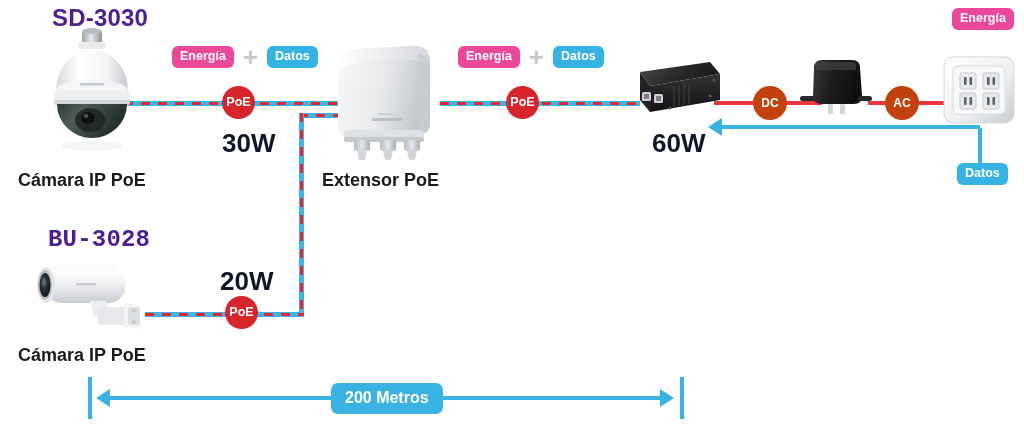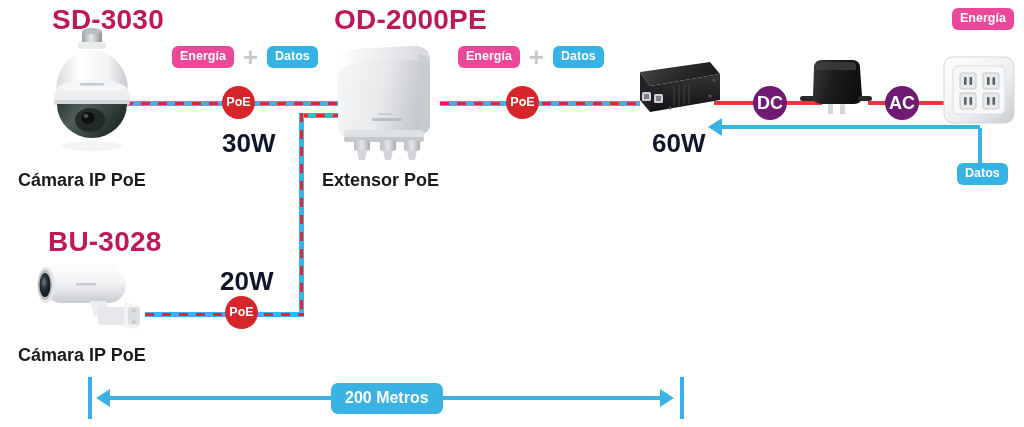--- a/index.html
+++ b/index.html
@@ -3,36 +3,36 @@
 <meta charset="utf-8">
 <style>
   html,body{margin:0;padding:0;background:#ffffff;}
   body{width:1024px;height:427px;position:relative;overflow:hidden;
        font-family:"Liberation Sans","DejaVu Sans",sans-serif;}
   #stage{position:relative;width:1024px;height:427px;}
 
   .abs{position:absolute;}
 
   
-  .model-title{font-size:28px;font-weight:bold;color:#be185d;white-space:nowrap;letter-spacing:.2px;}
+  .model-title{font-size:24px;font-weight:bold;color:#4c1d95;white-space:nowrap;letter-spacing:.2px;}
   .device-caption{font-size:18px;font-weight:bold;color:#1a1a1a;white-space:nowrap;}
   .watt{font-size:26px;font-weight:bold;color:#0f172a;white-space:nowrap;}
 
   
   .badge{display:inline-block;color:#fff;font-size:12.5px;font-weight:bold;
          padding:4px 8px 5px;border-radius:6px;white-space:nowrap;line-height:1;}
   .badge.energia{background:#ec4899;}
   .badge.datos{background:#34b3e4;text-align:right;}
   .plus{font-size:26px;font-weight:bold;color:#c9c9c9;line-height:1;}
 
   .poe-dot{width:33px;height:33px;border-radius:50%;background:#d7262b;
            color:#fff;font-size:12.5px;font-weight:bold;
            display:flex;align-items:center;justify-content:center;line-height:1;}
-  .ac-dot{width:34px;height:34px;border-radius:50%;background:#701a75;
-          color:#fff;font-size:18px;font-weight:bold;
+  .ac-dot{width:34px;height:34px;border-radius:50%;background:#c2410c;
+          color:#fff;font-size:12px;font-weight:bold;
           display:flex;align-items:center;justify-content:center;line-height:1;}
 
   
   
   .cab-h{height:5px;background:#38b6e8;}
   .cab-h::after{content:"";position:absolute;left:0;top:1px;right:0;height:3px;
       background-image:repeating-linear-gradient(to right,#e8262b 0 9px,transparent 9px 17px);}
   .cab-v{width:5px;background:#38b6e8;}
   .cab-v::after{content:"";position:absolute;top:0;left:1px;bottom:0;width:3px;
       background-image:repeating-linear-gradient(to bottom,#e8262b 0 9px,transparent 9px 17px);}
@@ -150,21 +150,20 @@
         <rect x="50" y="100" width="16" height="11" rx="3" fill="url(#gland)"></rect>
         <path d="M53 110 L63 110 L61 120 L55 120 Z" fill="#d2d5d9"></path>
         <rect x="74" y="100" width="16" height="11" rx="3" fill="url(#gland)"></rect>
         <path d="M77 110 L87 110 L85 120 L79 120 Z" fill="#d2d5d9"></path>
       </g>
 
       <rect x="42" y="78" width="30" height="3" rx="1.5" fill="#b4b8bc" opacity="0.85"></rect>
       <rect x="48" y="73" width="14" height="2" rx="1" fill="#c4c8cc" opacity="0.8"></rect>
     </svg>
   </div>
-  <div class="abs model-title" style="left:334px;top:4px;">OD-2000PE</div>
   <div class="abs device-caption" style="left:322px;top:170px;">Extensor PoE</div>
 
   <div class="abs" style="left:622px;top:58px;width:100px;height:62px;">
     <svg viewBox="0 0 100 62" width="100" height="62">
       <defs>
         <linearGradient id="injTop" x1="0" y1="0" x2="1" y2="0.3">
           <stop offset="0" stop-color="#4a4a4c"></stop>
             <stop offset="0.5" stop-color="#2d2d2f"></stop>
           <stop offset="1" stop-color="#1b1b1d"></stop>
         </linearGradient>
@@ -277,21 +276,21 @@
       <path d="M62 46 L78 46 L82 60 L66 62 Z" fill="#eceef0"></path>
       <rect x="70" y="52" width="34" height="18" rx="4" fill="#e6e8eb"></rect>
       <path d="M96 48 L112 50 L112 74 L96 72 Z" fill="#f3f4f6"></path>
       <rect x="100" y="52" width="12" height="18" rx="3" fill="#dcdfe2"></rect>
       <circle cx="106" cy="56" r="1.8" fill="#c2c5c9"></circle>
       <circle cx="106" cy="67" r="1.8" fill="#c2c5c9"></circle>
 
       <rect x="48" y="28" width="20" height="2.4" rx="1.2" fill="#bfc3c7" opacity="0.8"></rect>
     </svg>
   </div>
-  <div class="abs model-title" style="left:48px;top:226px;">BU-3028</div>
+  <div class="abs model-title" style="left:48px;top:226px;font-family:Liberation Mono, monospace;">BU-3028</div>
   <div class="abs device-caption" style="left:18px;top:345px;">Cámara IP PoE</div>
 
   <div class="abs" style="left:172px;top:44px;display:flex;align-items:center;gap:9px;">
     <span class="badge energia">Energía</span>
     <span class="plus">+</span>
     <span class="badge datos">Datos</span>
   </div>
 
   <div class="abs" style="left:458px;top:44px;display:flex;align-items:center;gap:9px;">
     <span class="badge energia">Energía</span>

